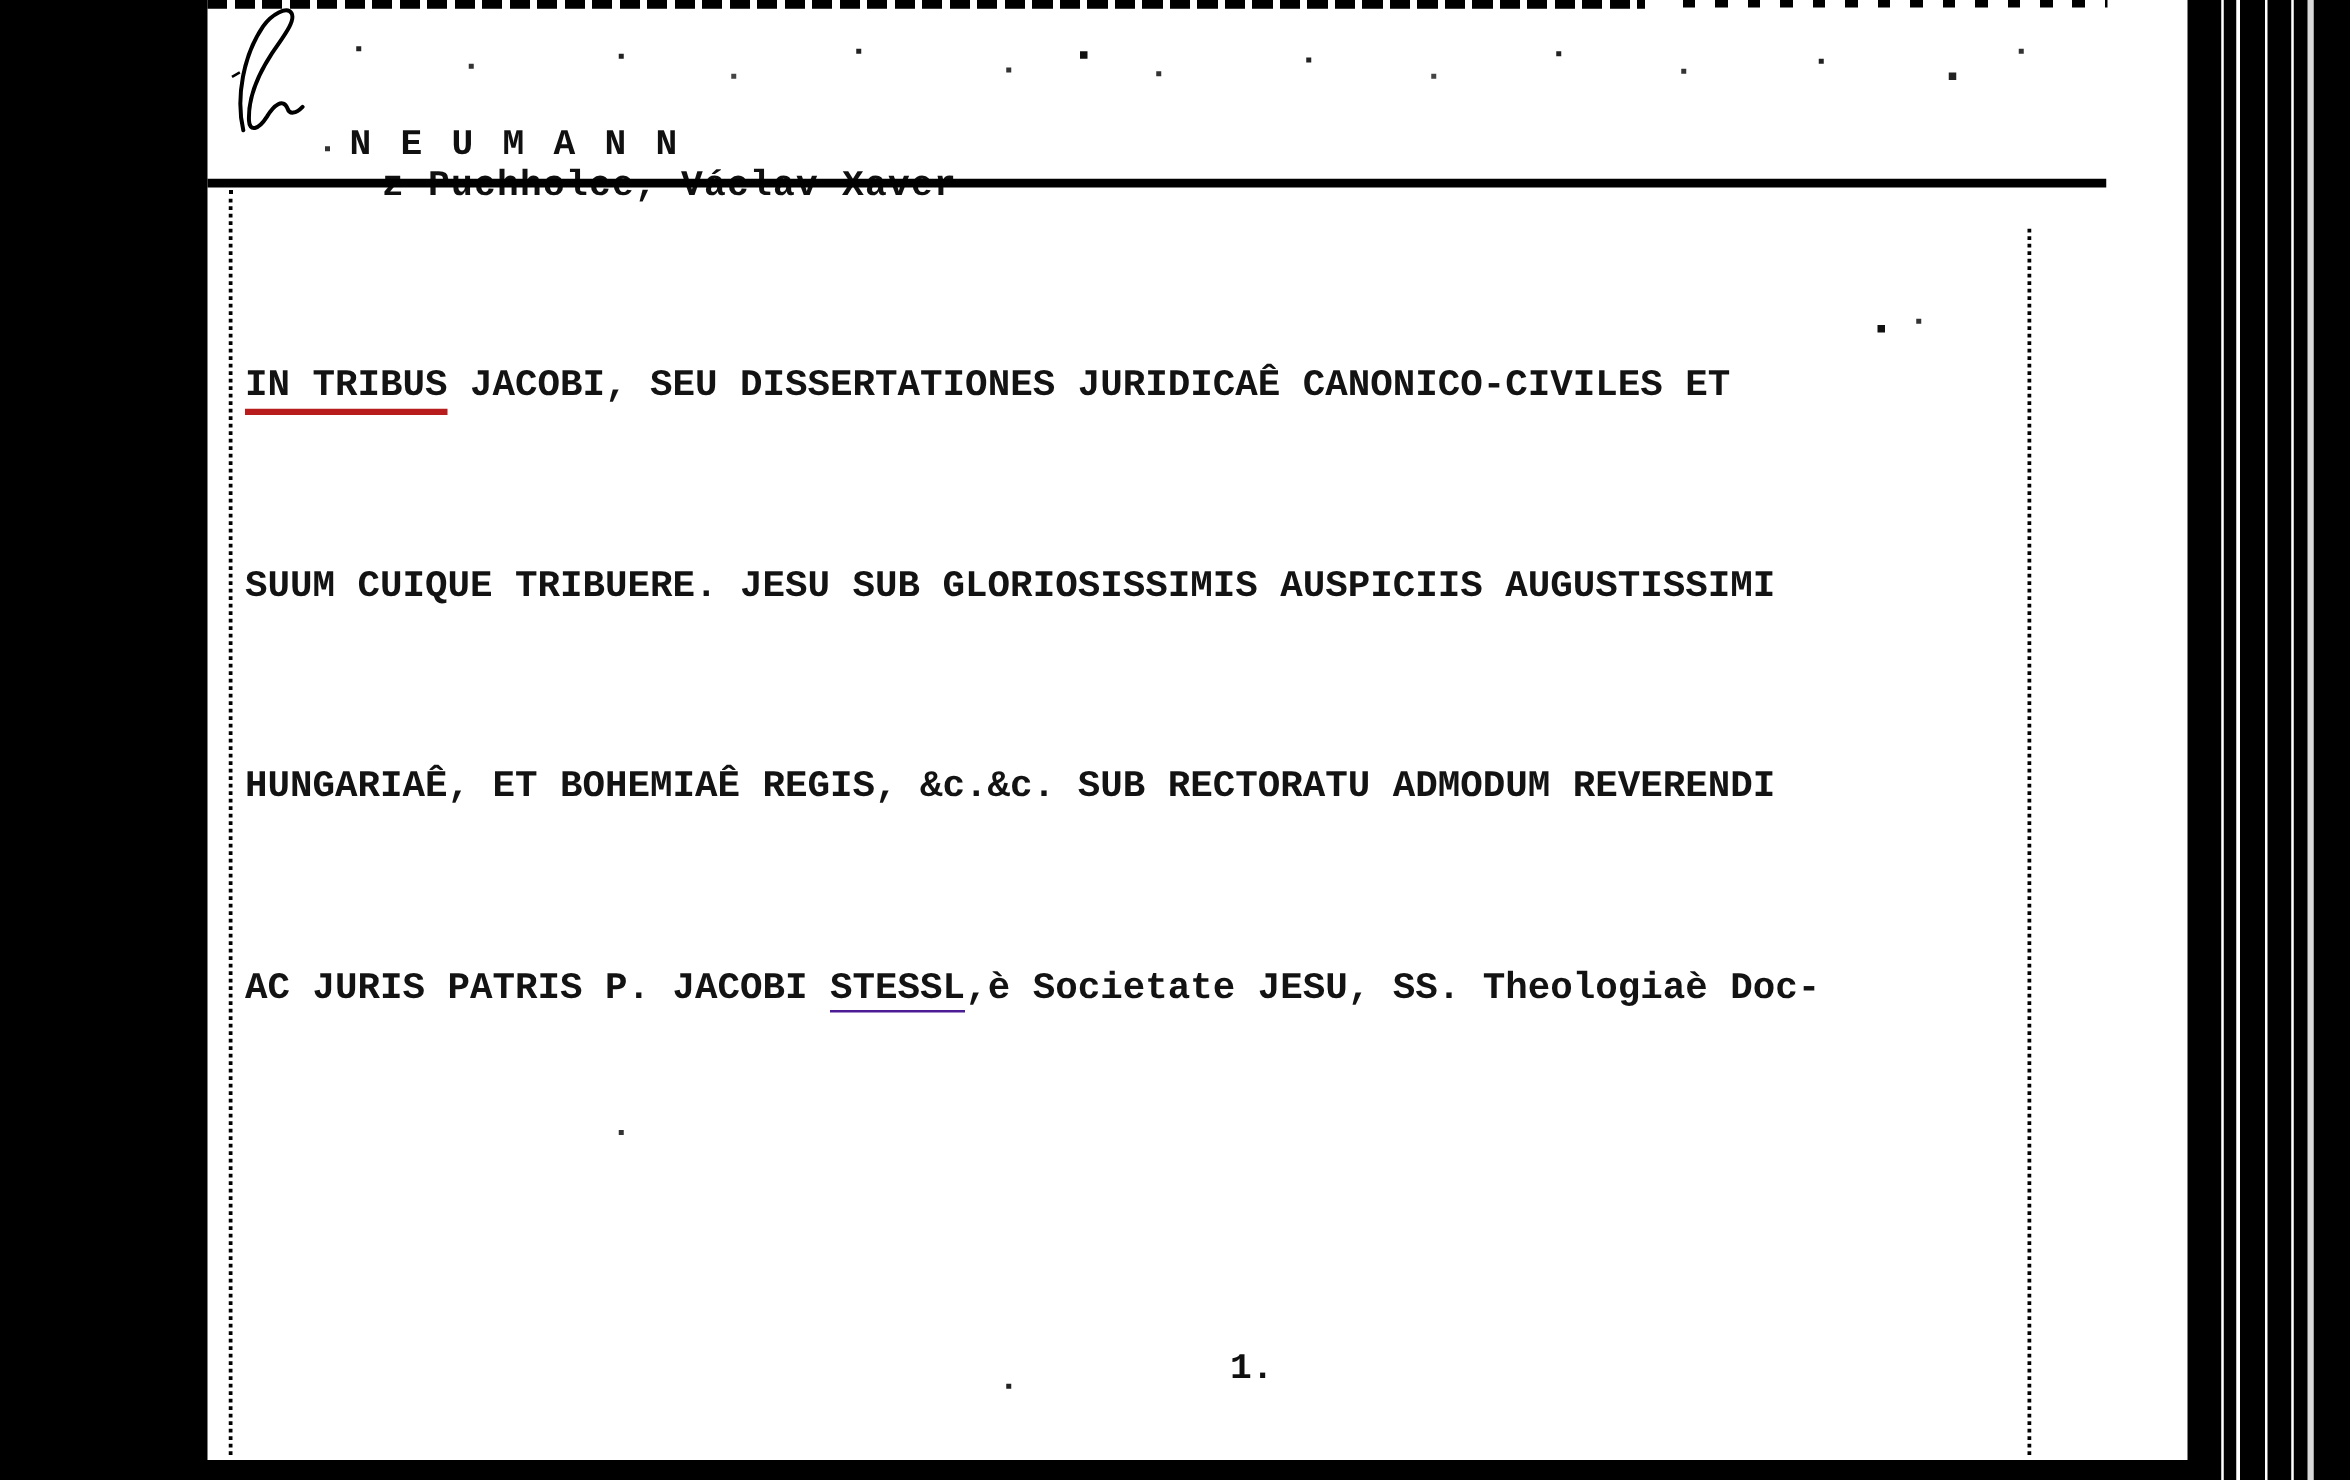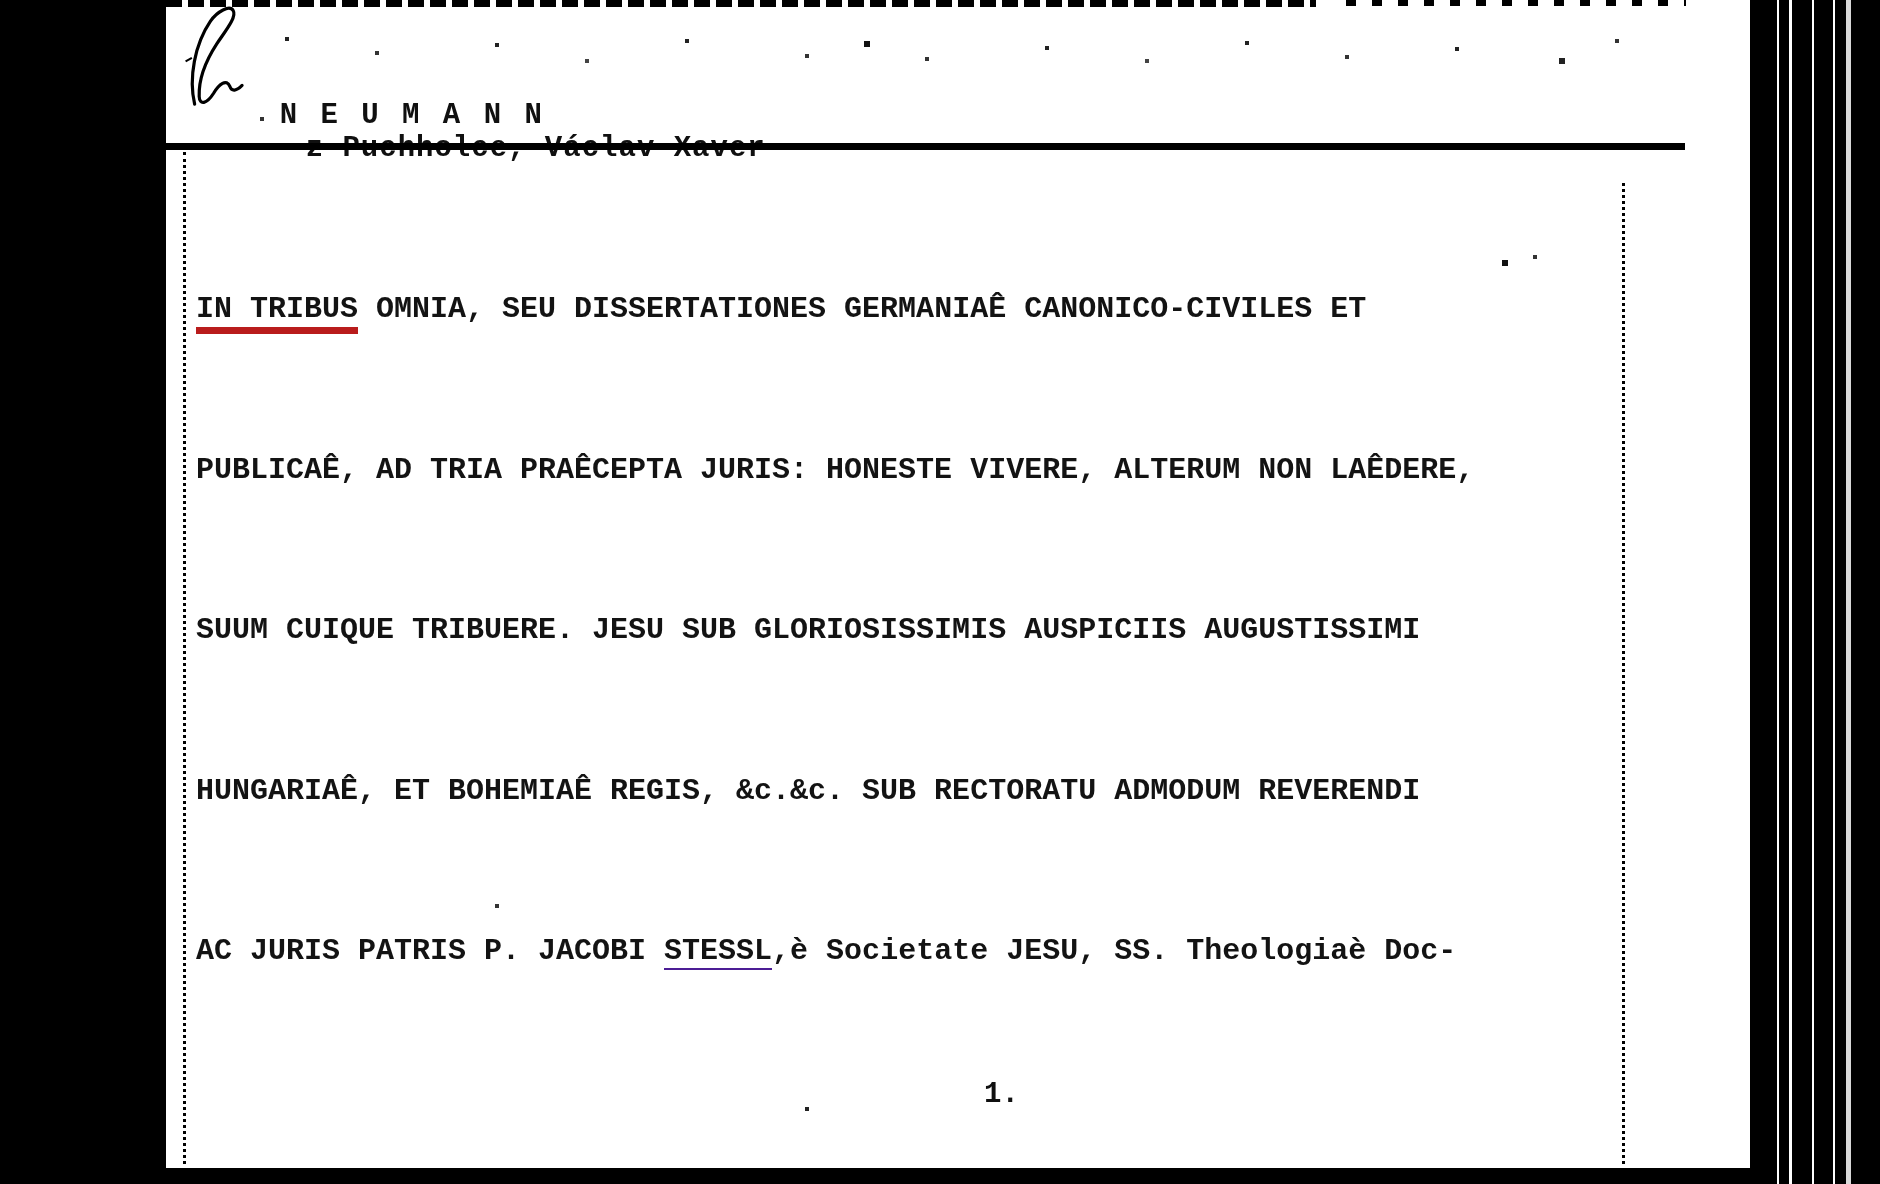--- a/index.html
+++ b/index.html
@@ -55,21 +55,21 @@
   }
   .heading .spaced{letter-spacing:3px;}
   .heading .rest{margin-left:26px;letter-spacing:1px;}
   
   .bodytext{
     position:absolute;left:30px;top:176px;
     font-size:30px;line-height:53.5px;font-weight:bold;color:#131313;
     white-space:pre;
   }
   .line{height:53.5px;}
-  .u-solid{border-bottom:7px solid #b91c1c;padding-bottom:1px;}
+  .u-solid{border-bottom:5px solid #b91c1c;padding-bottom:1px;}
   .u-solid-thin{border-bottom:2px solid #4c1d95;}
   
   .page-number{
     position:absolute;left:818px;top:1078px;
     font-size:29px;font-weight:bold;color:#101010;
   }
   
   .streak{position:absolute;top:0;height:1184px;background:#fff;}
   .s1{left:1777px;width:2px;}
   .s2{left:1789px;width:3px;}
@@ -96,22 +96,21 @@
   <div class="heading">
     <span class="spaced">N E U M A N N</span>
     <span class="rest">z Puchholce, Václav Xaver</span>
   </div>
 
   <div class="rule"></div>
   <div class="dotted-line dotted-left"></div>
   <div class="dotted-line dotted-right"></div>
 
   <div class="bodytext">
-    <div class="line"><span class="u-solid">IN TRIBUS</span><span> OMNIA, SEU DISSERTATIONES GERMANIAÊ CANONICO-CIVILES ET</span></div>
-    <div class="line"><span>PUBLICAÊ, AD TRIA PRAÊCEPTA JURIS: HONESTE VIVERE, ALTERUM NON LAÊDERE,</span></div>
+    <div class="line"><span class="u-solid">IN TRIBUS</span><span> JACOBI, SEU DISSERTATIONES JURIDICAÊ CANONICO-CIVILES ET</span></div>
     <div class="line"><span>SUUM CUIQUE TRIBUERE. JESU SUB GLORIOSISSIMIS AUSPICIIS AUGUSTISSIMI</span></div>
     <div class="line"><span>HUNGARIAÊ, ET BOHEMIAÊ REGIS, &amp;c.&amp;c. SUB RECTORATU ADMODUM REVERENDI</span></div>
     <div class="line"><span>AC JURIS PATRIS P. JACOBI </span><span class="u-solid-thin">STESSL</span><span>,è Societate JESU, SS. Theologiaè Doc-</span></div>
     
     
     
     
     
     
     

